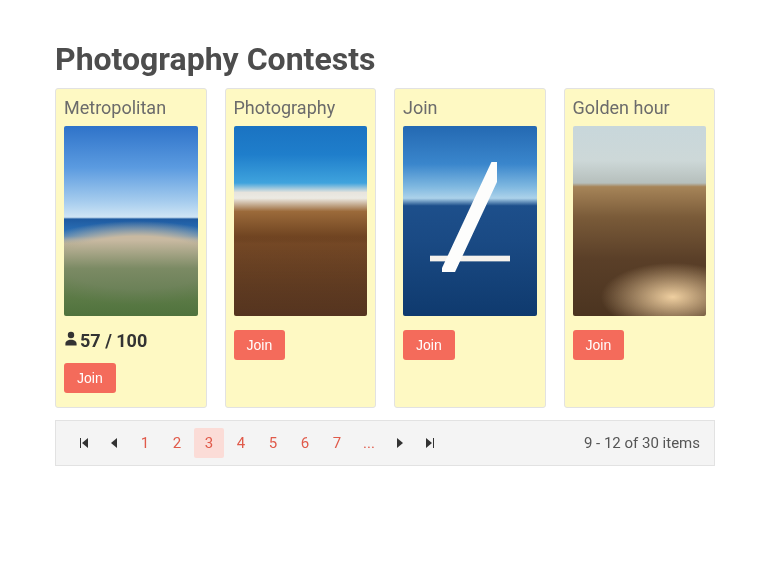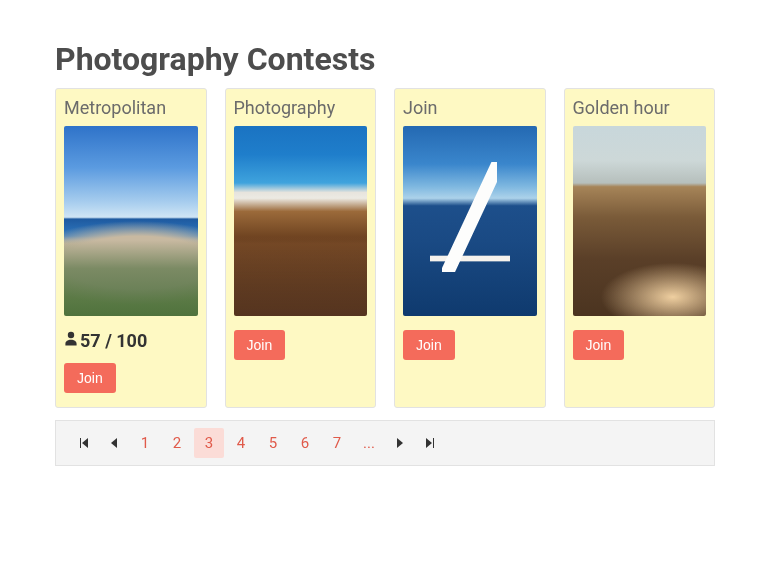--- a/index.html
+++ b/index.html
@@ -200,13 +200,14 @@
       <svg viewBox="0 0 10 10">
           <path d="M2 0l6 5-6 5z"></path>
         </svg>
     </span>
     <span class="pager-btn">
       <svg viewBox="0 0 10 10">
           <path d="M1 0l6 5-6 5zM8 0h1v10H8z"></path>
         </svg>
     </span>
   </div>
+  <div class="pager-info">9 - 12 of 30 items</div>
 </div>
 
 </body></html>

